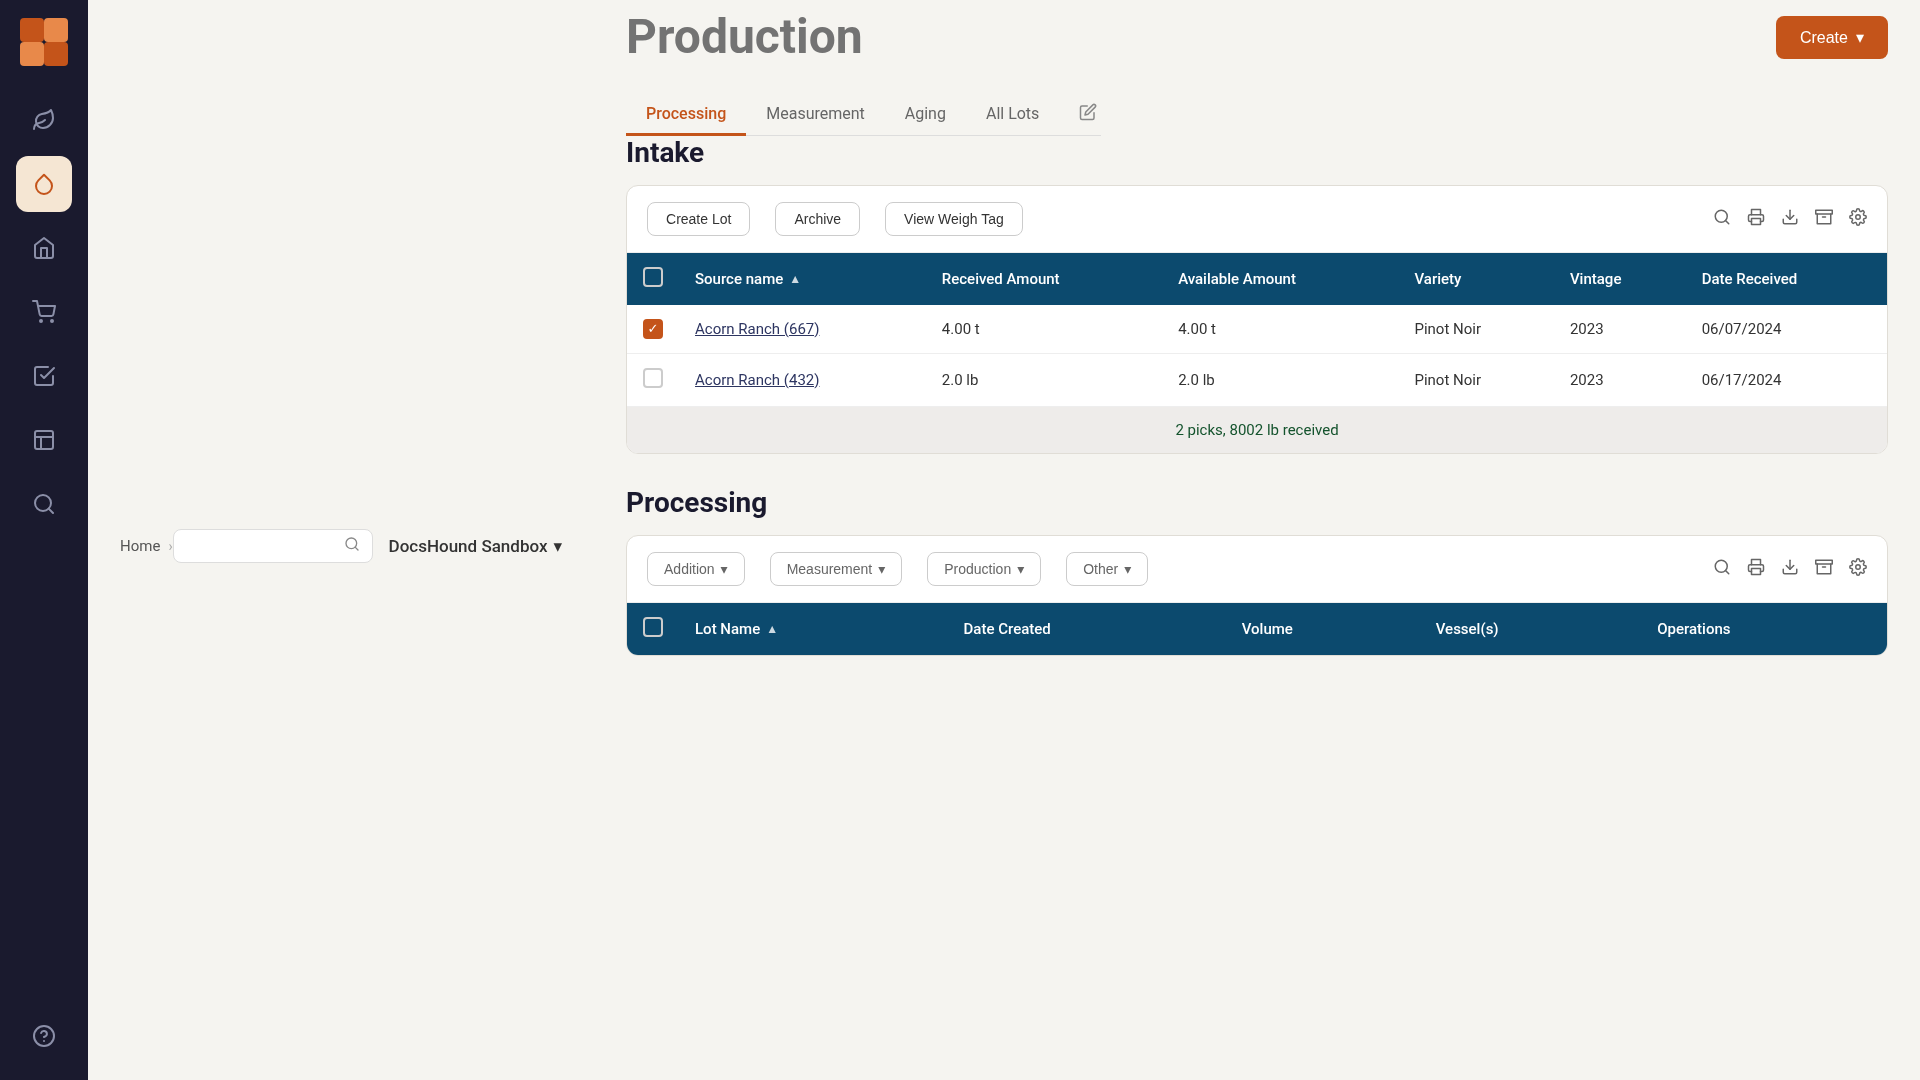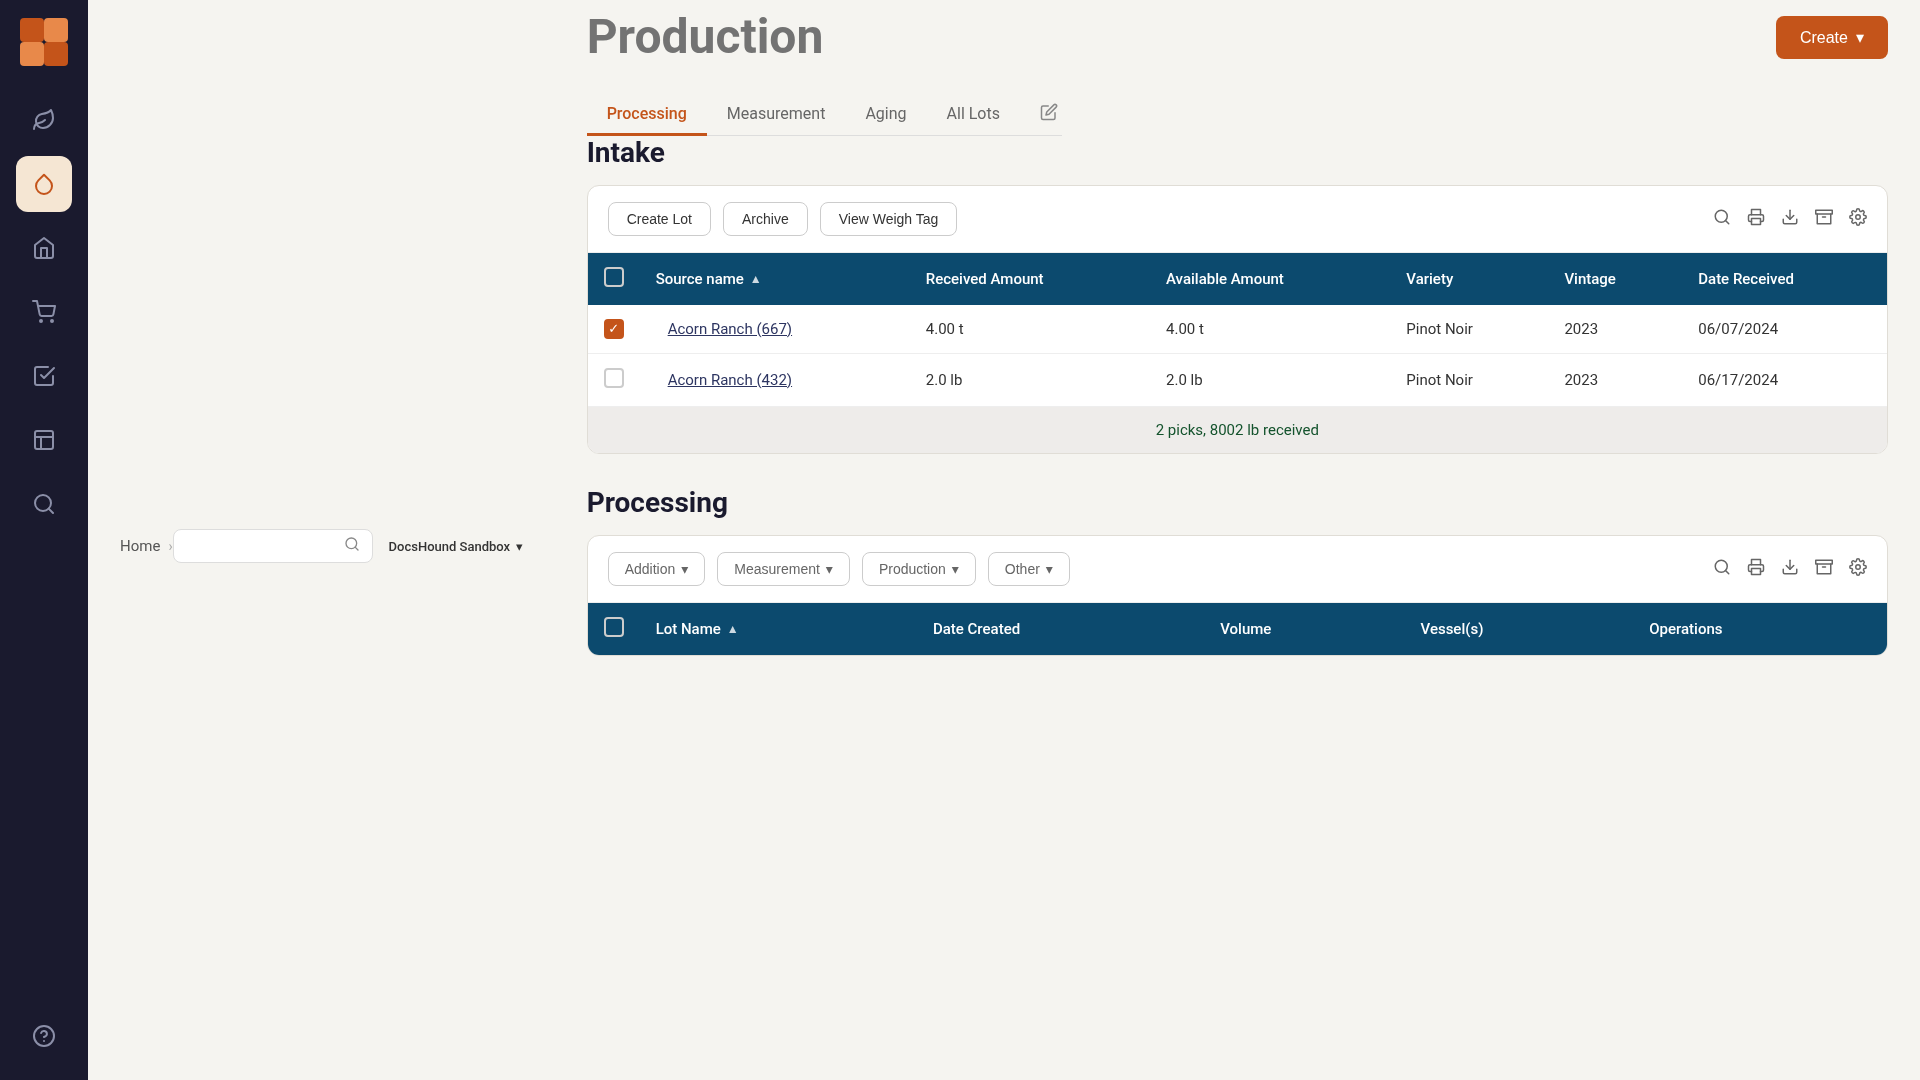--- a/index.html
+++ b/index.html
@@ -104,21 +104,21 @@
       background: transparent;
     }
     .search-icon-top {
       color: #888;
       font-size: 16px;
     }
     .workspace-selector {
       display: flex;
       align-items: center;
       gap: 6px;
-      font-size: 13px;
+      font-size: 17px;
       font-weight: 500;
       color: #333;
       cursor: pointer;
     }
 
     
     .page-content {
       padding: 8px 32px 24px 32px;
       overflow-y: auto;
       flex: 1;
@@ -190,21 +190,21 @@
       border: 1px solid #e0ddd6;
       margin-bottom: 32px;
       overflow: hidden;
     }
 
     
     .card-toolbar {
       display: flex;
       align-items: center;
       padding: 16px 20px;
-      gap: 12px;
+      gap: 25px;
       border-bottom: 1px solid #eee;
     }
     .toolbar-btn {
       background: white;
       border: 1.5px solid #ccc;
       border-radius: 8px;
       padding: 8px 18px;
       font-size: 14px;
       font-weight: 500;
       cursor: pointer;
@@ -263,21 +263,20 @@
       font-size: 15px;
       color: #333;
     }
     tbody td:first-child {
       text-align: center;
     }
     .cell-link {
       color: #2d3561;
       text-decoration: underline;
       cursor: pointer;
-      margin-left: 12px;
     }
     .checkbox-cell {
       width: 20px;
       height: 20px;
       border: 2px solid #ccc;
       border-radius: 4px;
       display: inline-flex;
       align-items: center;
       justify-content: center;
       cursor: pointer;

